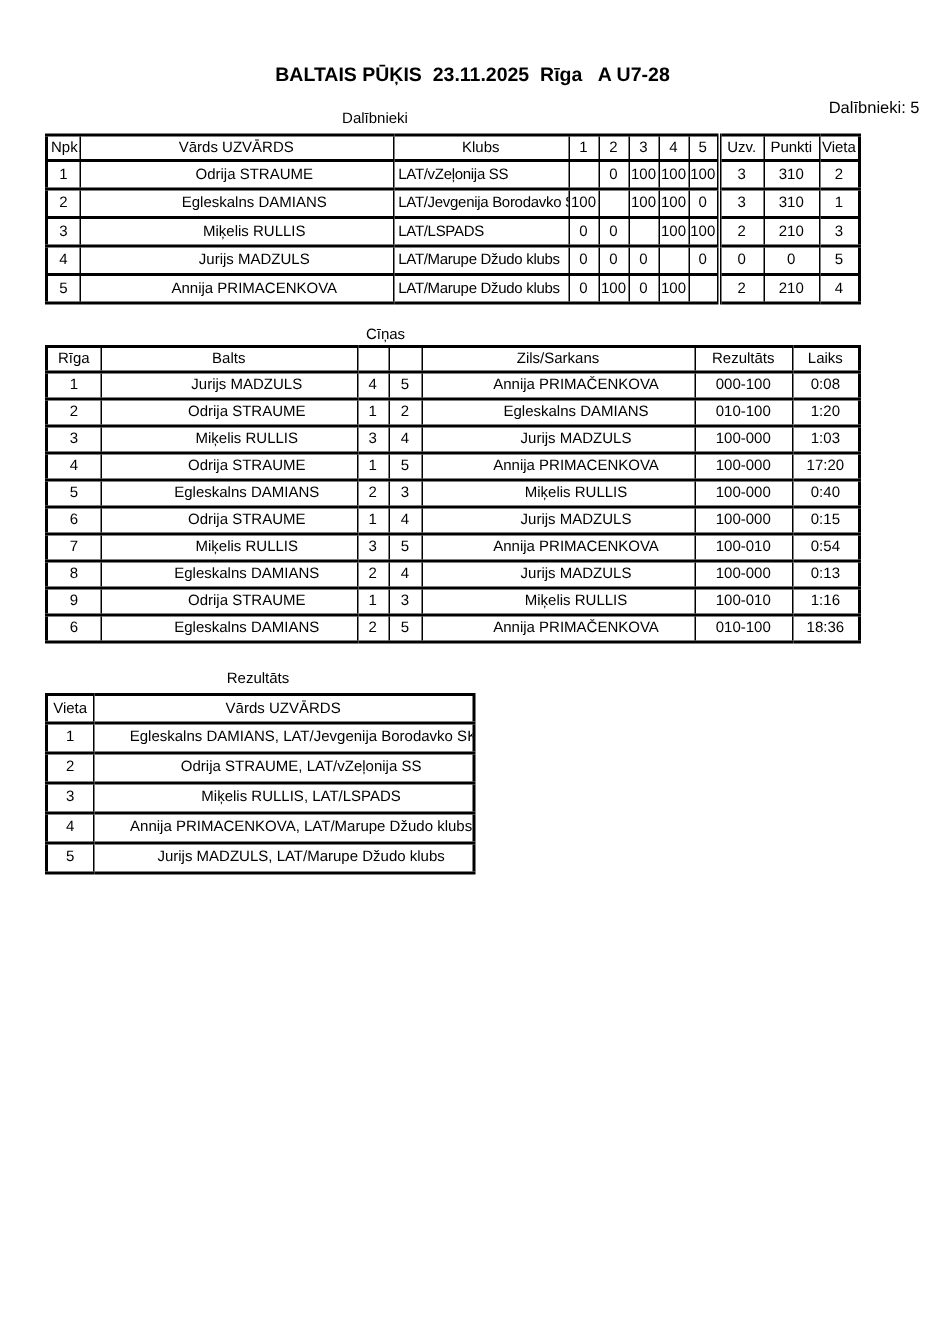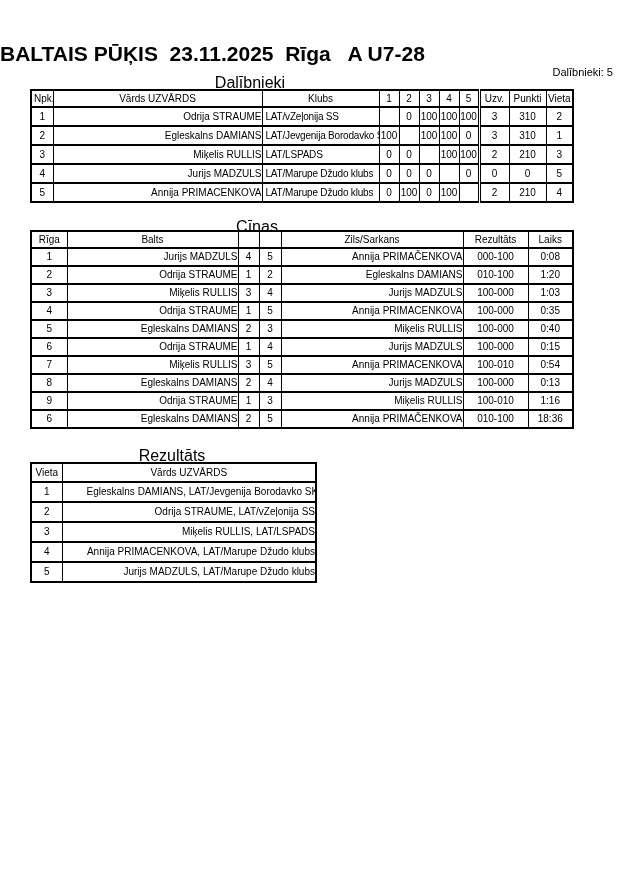--- a/index.html
+++ b/index.html
@@ -3,41 +3,41 @@
 <meta charset="utf-8">
 <style>
   html,body { margin:0; padding:0; background:#fff; }
   .page {
     position:relative; width:630px; height:891px; background:#ffffff;
     font-family:"Liberation Sans", sans-serif; color:#000;
     overflow:hidden;
   }
   .title {
     position:absolute; top:42px; left:0; width:630px;
-    font-size:21px; font-weight:bold;
+    text-align:center; font-size:13px; font-weight:bold;
     white-space:pre; letter-spacing:0px;
   }
-  .sec-label { position:absolute; font-size:16px; text-align:center; width:200px; }
+  .sec-label { position:absolute; font-size:10px; text-align:center; width:200px; }
   .lbl-dalibnieki { top:74px; left:150px; }
   .lbl-cinas      { top:218px; left:157px; }
   .lbl-rezultats  { top:447px; left:72px; }
   .count-label { position:absolute; top:66px; right:17px; font-size:11px; text-align:right; }
 
   table {
     position:absolute; border-collapse:collapse; table-layout:fixed;
     font-size:10px; line-height:12px;
     border:2px solid #000; background:#fff;
   }
   td {
     border:1px solid #000; border-top-width:2px; border-bottom-width:2px;
     padding:0; margin:0; white-space:nowrap; overflow:hidden;
     font-weight:normal; vertical-align:middle;
   }
   .c { text-align:center; }
-  .l { text-align:right; padding-left:24px; }
+  .l { text-align:center; padding-left:24px; }
   .club { text-align:left; padding-left:3px; letter-spacing:-0.2px; }
   .npk-h { text-align:left; padding-left:2px; }
   .dsep { border-left:3px double #000; }
 
   #t1 { left:30px; top:89px;  width:542px; }
   #t2 { left:30px; top:230px; width:542px; }
   #t3 { left:30px; top:462px; width:285px; }
   #t1 tr.hdr td { height:15px; }
   #t1 tr.row td { height:17px; }
   #t2 tr.hdr td { height:15px; }
@@ -199,21 +199,21 @@
       <td class="c">100-000</td>
       <td class="c">1:03</td>
     </tr>
     <tr class="row">
       <td class="c">4</td>
       <td class="l">Odrija STRAUME</td>
       <td class="c">1</td>
       <td class="c">5</td>
       <td class="l">Annija PRIMACENKOVA</td>
       <td class="c">100-000</td>
-      <td class="c">0:35</td>
+      <td class="c">17:20</td>
     </tr>
     <tr class="row">
       <td class="c">5</td>
       <td class="l">Egleskalns DAMIANS</td>
       <td class="c">2</td>
       <td class="c">3</td>
       <td class="l">Miķelis RULLIS</td>
       <td class="c">100-000</td>
       <td class="c">0:40</td>
     </tr>

